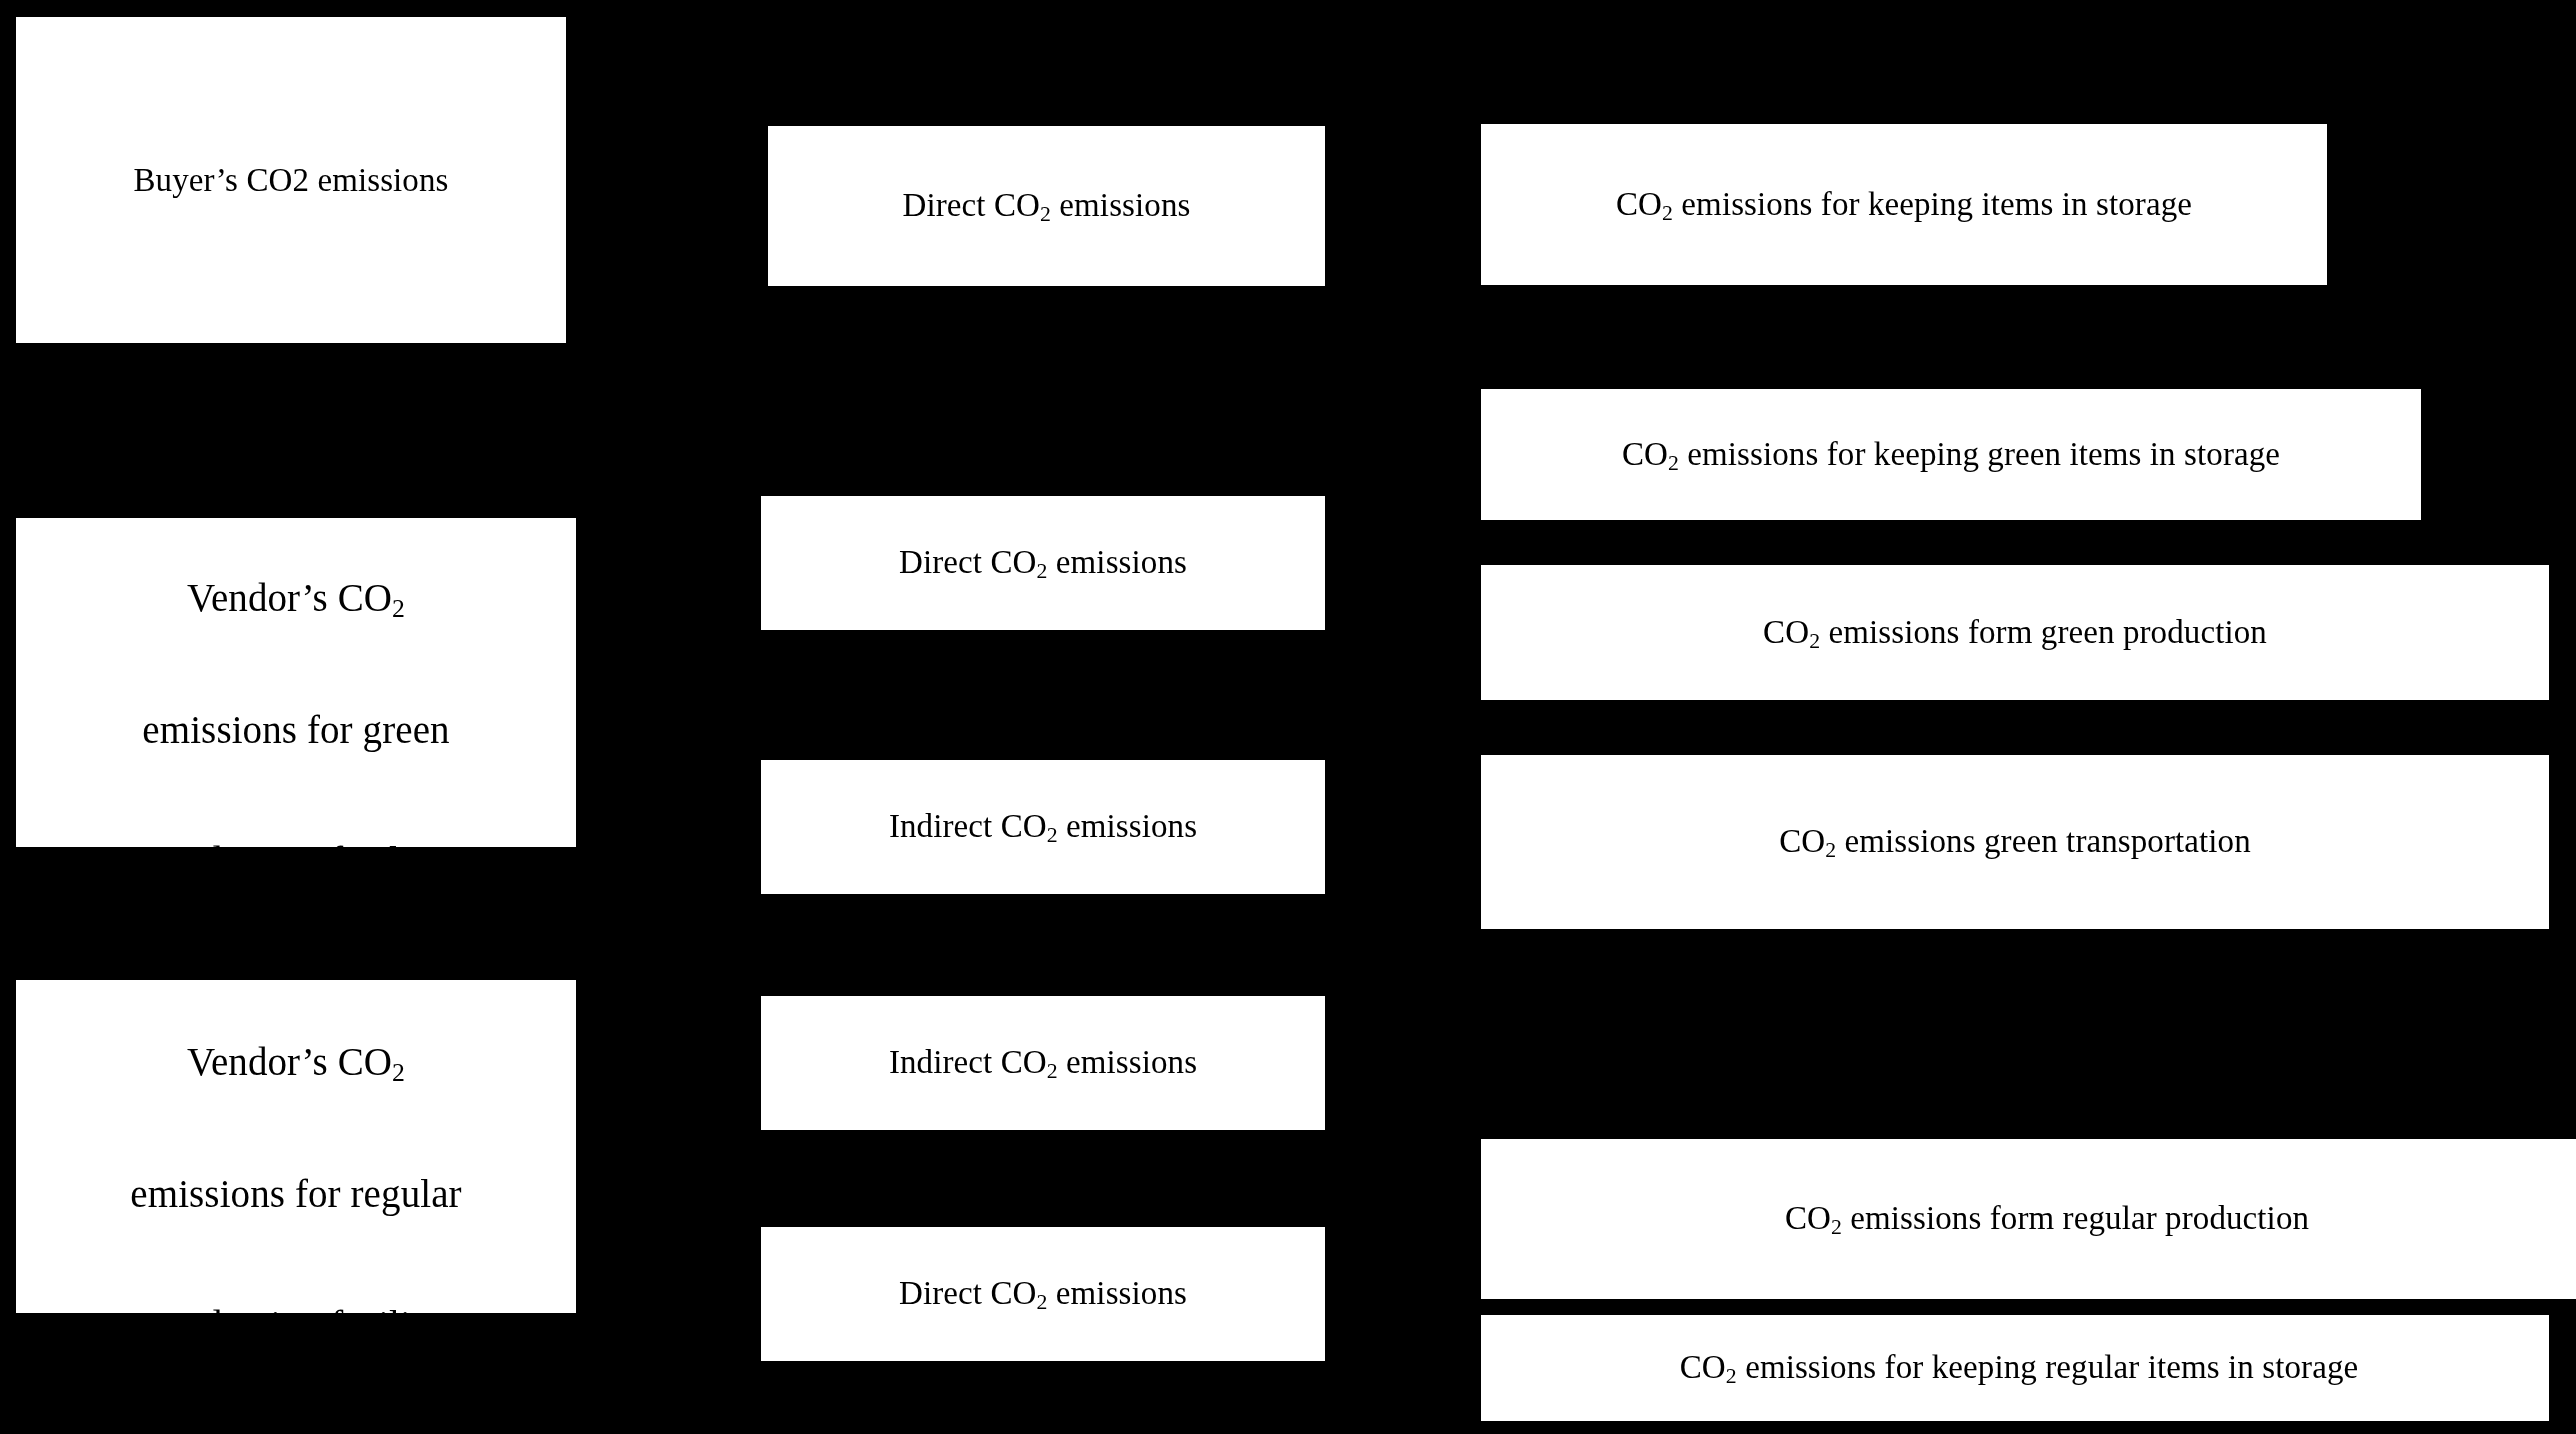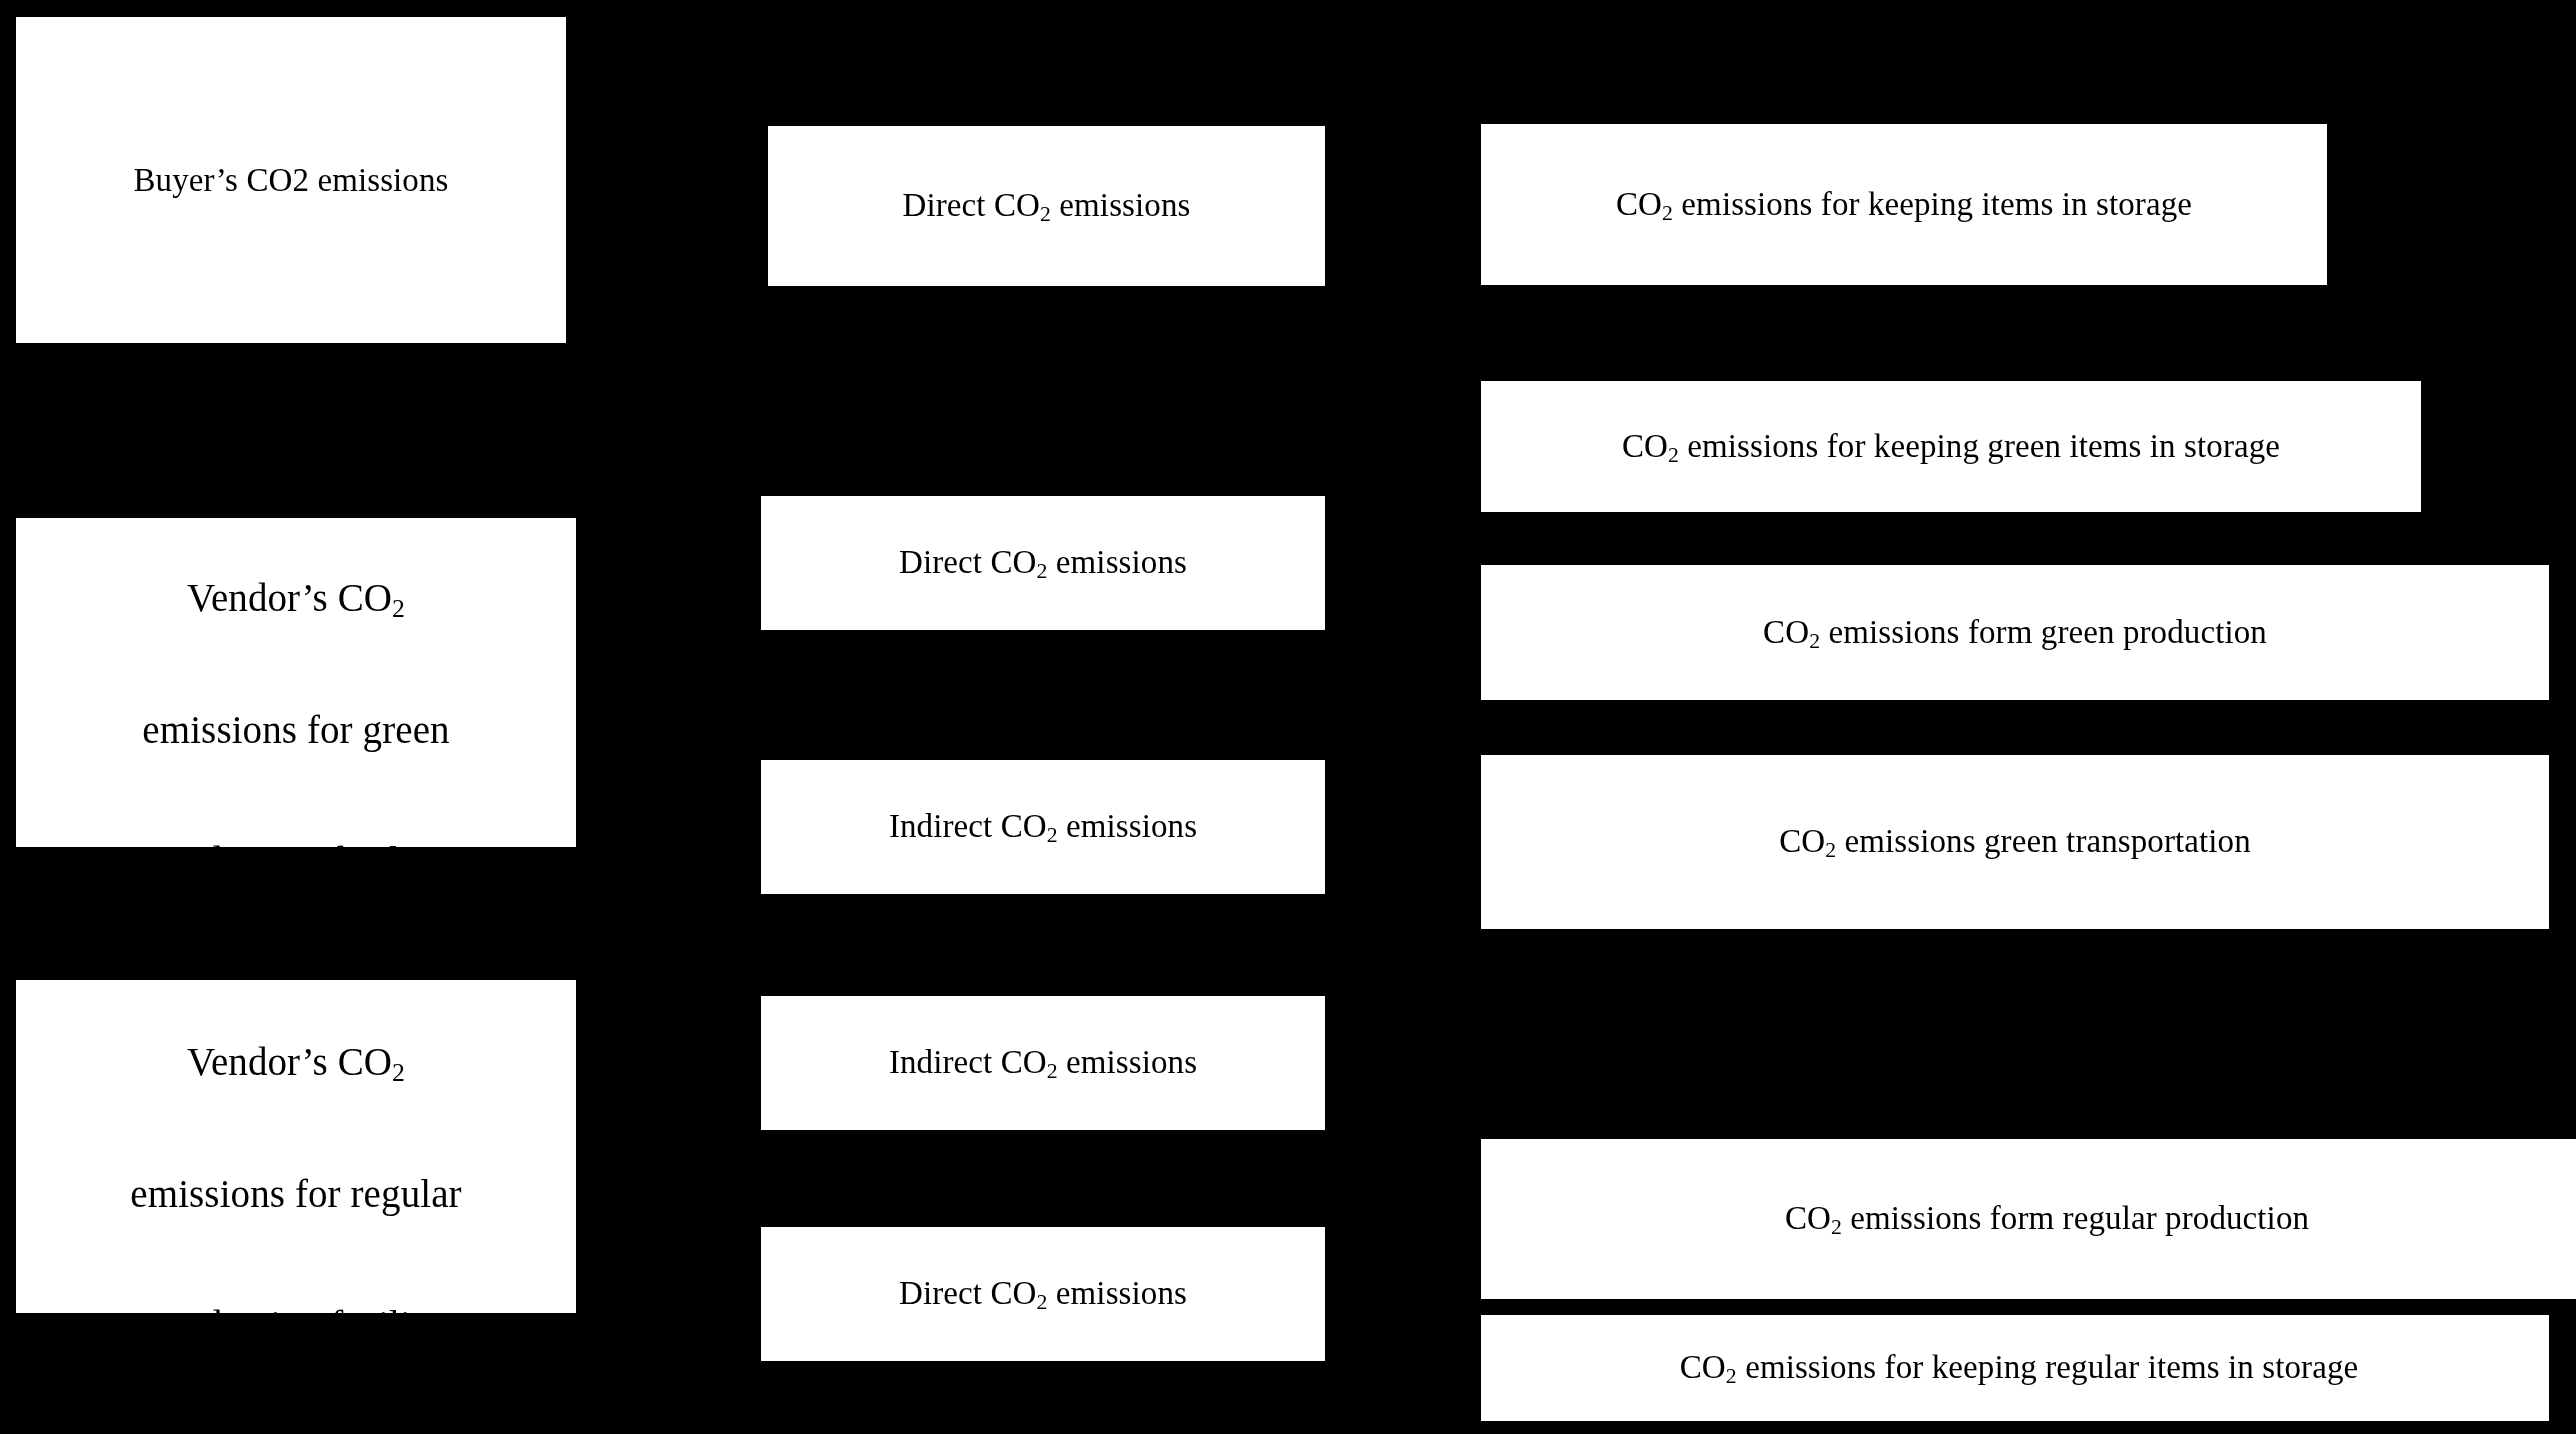--- a/index.html
+++ b/index.html
@@ -111,21 +111,21 @@
   </div>
 
   <div class="node" style="left:758px;top:1224px;width:570px;height:140px;">
     <span class="lbl"><span>Direct CO</span><sub>2</sub><span> emissions</span></span>
   </div>
 
   <div class="node" style="left:1478px;top:121px;width:852px;height:167px;">
     <span class="lbl"><span>CO</span><sub>2</sub><span> emissions for keeping items in storage</span></span>
   </div>
 
-  <div class="node" style="left:1478px;top:378px;width:946px;height:137px;">
+  <div class="node" style="left:1478px;top:386px;width:946px;height:137px;">
     <span class="lbl"><span>CO</span><sub>2</sub><span> emissions for keeping green items in storage</span></span>
   </div>
 
   <div class="node" style="left:1478px;top:562px;width:1074px;height:141px;">
     <span class="lbl"><span>CO</span><sub>2</sub><span> emissions form green production</span></span>
   </div>
 
   <div class="node" style="left:1478px;top:752px;width:1074px;height:180px;">
     <span class="lbl"><span>CO</span><sub>2</sub><span> emissions green transportation</span></span>
   </div>

